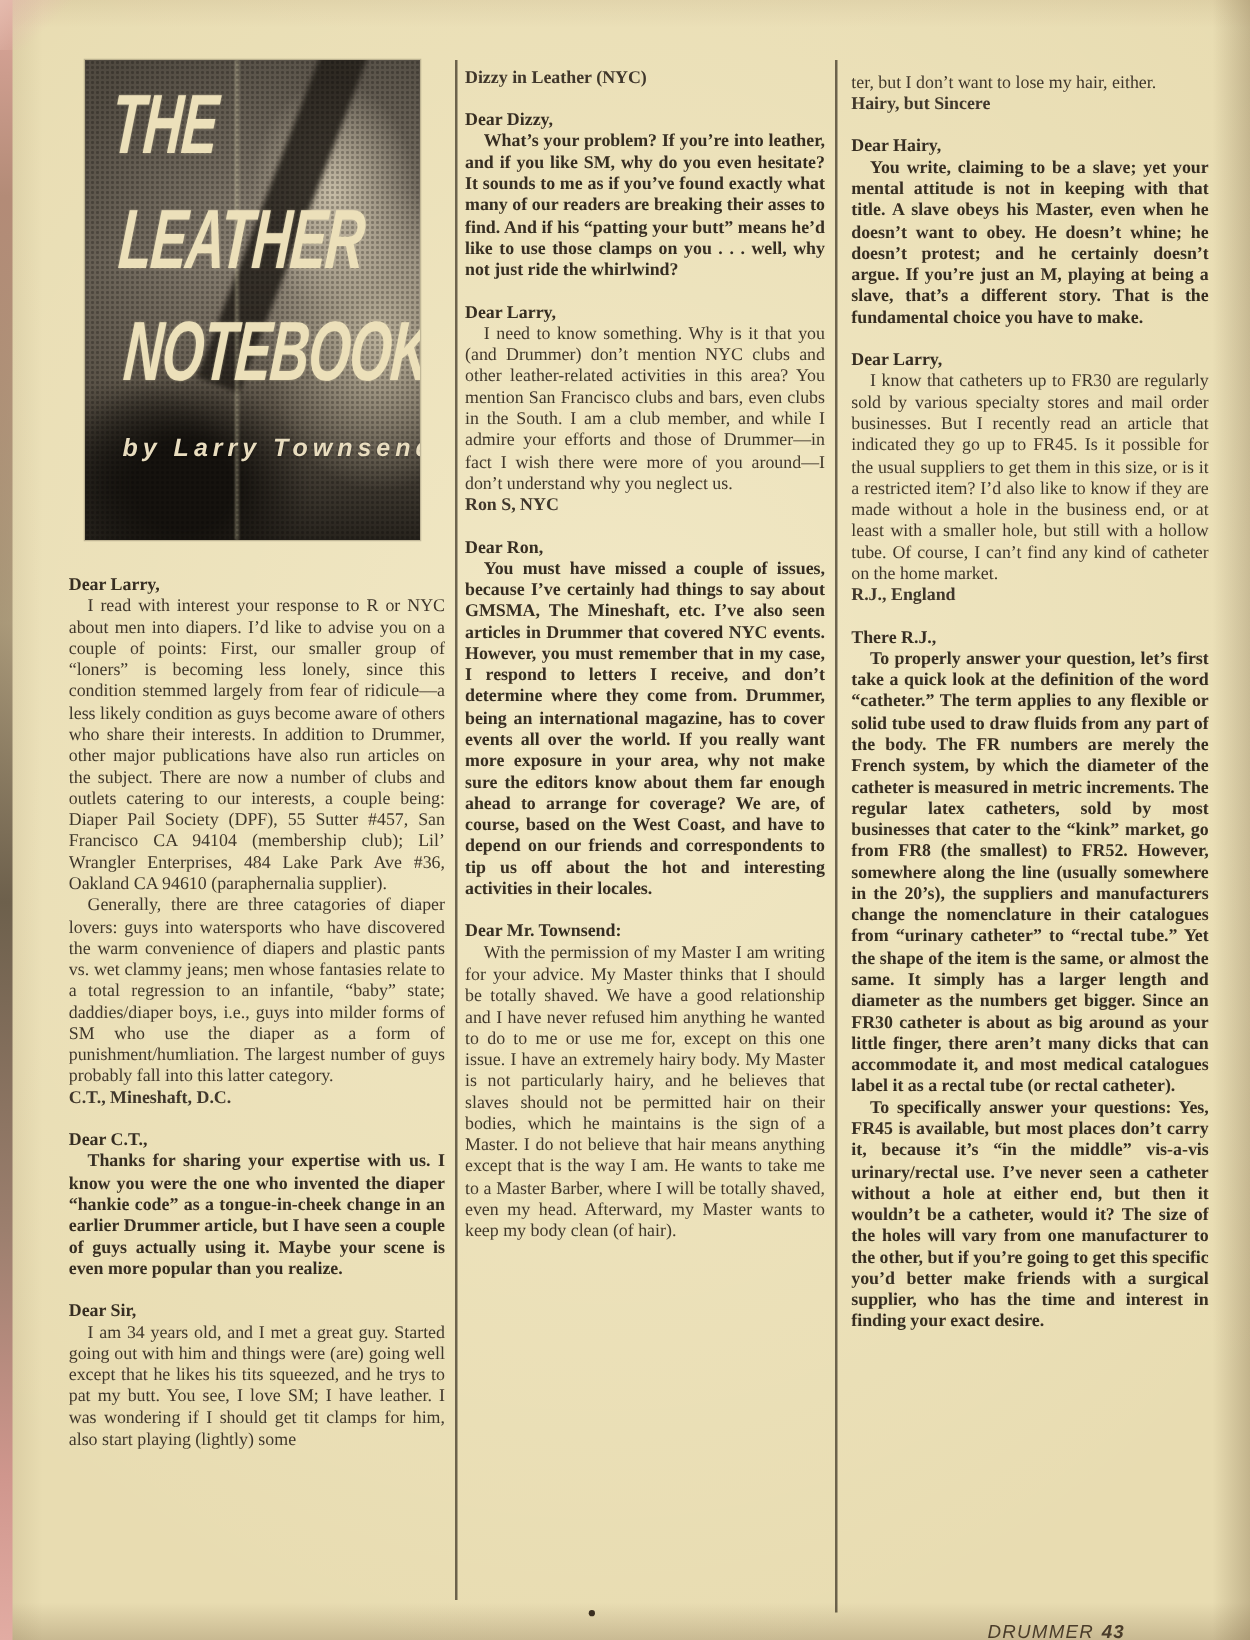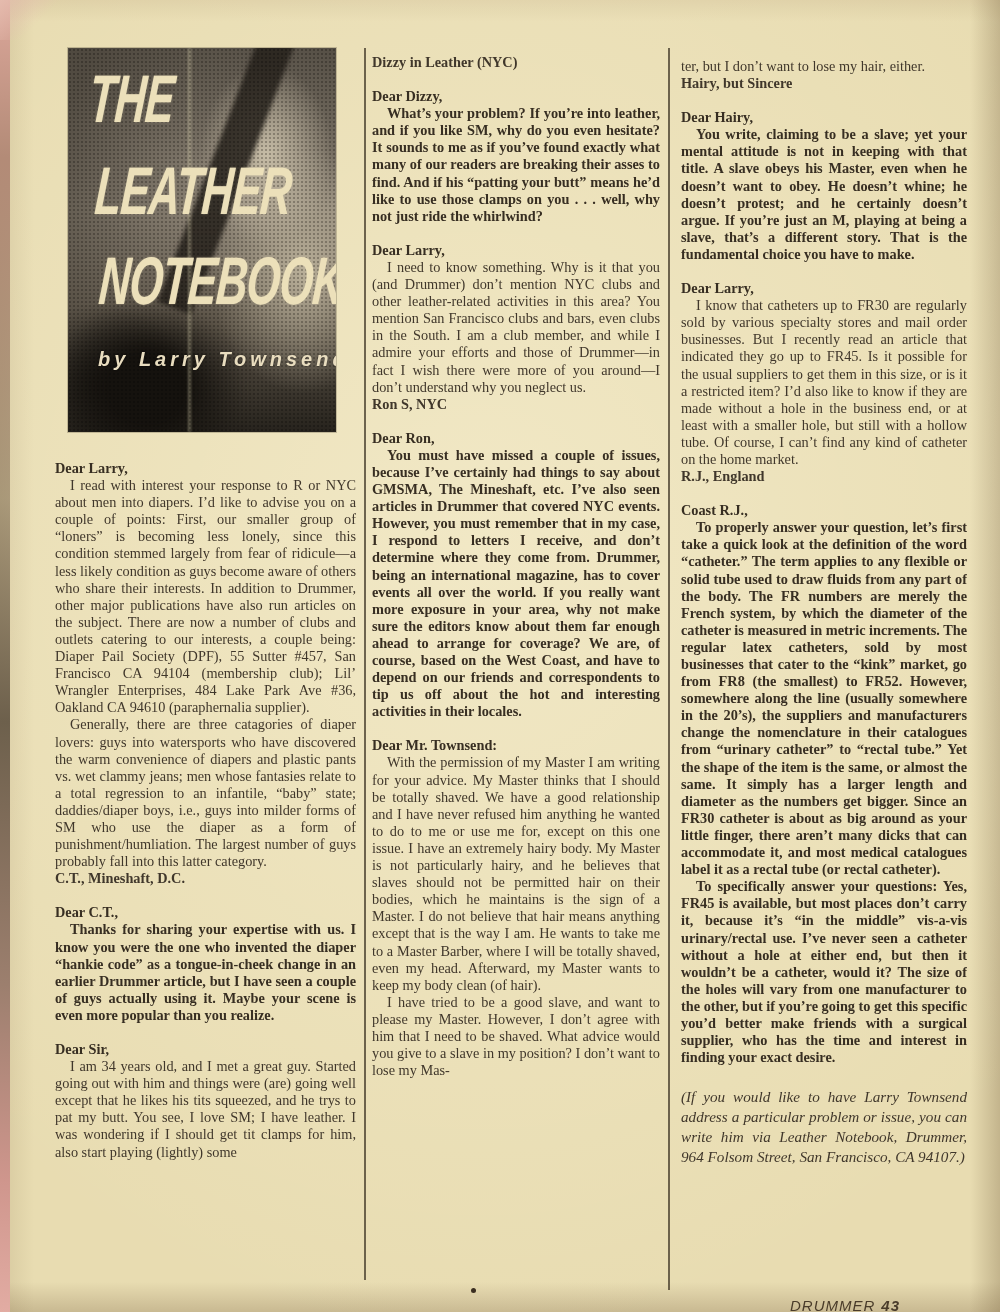--- a/index.html
+++ b/index.html
@@ -145,34 +145,32 @@
       <p class="blk sig">Dizzy in Leather (NYC)</p>
       <p class="blk heading">Dear Dizzy,</p>
       <p class="blk para-bold">What’s your problem? If you’re into leather, and if you like SM, why do you even hesitate? It sounds to me as if you’ve found exactly what many of our readers are breaking their asses to find. And if his “patting your butt” means he’d like to use those clamps on you . . . well, why not just ride the whirlwind?</p>
       <p class="blk heading">Dear Larry,</p>
       <p class="blk para">I need to know something. Why is it that you (and Drummer) don’t mention NYC clubs and other leather-related activities in this area? You mention San Francisco clubs and bars, even clubs in the South. I am a club member, and while I admire your efforts and those of Drummer—in fact I wish there were more of you around—I don’t understand why you neglect us.</p>
       <p class="blk sig">Ron S, NYC</p>
       <p class="blk heading">Dear Ron,</p>
       <p class="blk para-bold">You must have missed a couple of issues, because I’ve certainly had things to say about GMSMA, The Mineshaft, etc. I’ve also seen articles in Drummer that covered NYC events. However, you must remember that in my case, I respond to letters I receive, and don’t determine where they come from. Drummer, being an international magazine, has to cover events all over the world. If you really want more exposure in your area, why not make sure the editors know about them far enough ahead to arrange for coverage? We are, of course, based on the West Coast, and have to depend on our friends and correspondents to tip us off about the hot and interesting activities in their locales.</p>
       <p class="blk heading">Dear Mr. Townsend:</p>
       <p class="blk para">With the permission of my Master I am writing for your advice. My Master thinks that I should be totally shaved. We have a good relationship and I have never refused him anything he wanted to do to me or use me for, except on this one issue. I have an extremely hairy body. My Master is not particularly hairy, and he believes that slaves should not be permitted hair on their bodies, which he maintains is the sign of a Master. I do not believe that hair means anything except that is the way I am. He wants to take me to a Master Barber, where I will be totally shaved, even my head. Afterward, my Master wants to keep my body clean (of hair).</p>
-      <p class="blk para">I have tried to be a good slave, and want to please my Master. However, I don’t agree with him that I need to be shaved. What advice would you give to a slave in my position? I don’t want to lose my Mas-</p>
     </div>
   <div class="col col-3">
       <p class="blk para-cont">ter, but I don’t want to lose my hair, either.</p>
       <p class="blk sig">Hairy, but Sincere</p>
       <p class="blk heading">Dear Hairy,</p>
       <p class="blk para-bold">You write, claiming to be a slave; yet your mental attitude is not in keeping with that title. A slave obeys his Master, even when he doesn’t want to obey. He doesn’t whine; he doesn’t protest; and he certainly doesn’t argue. If you’re just an M, playing at being a slave, that’s a different story. That is the fundamental choice you have to make.</p>
       <p class="blk heading">Dear Larry,</p>
       <p class="blk para">I know that catheters up to FR30 are regularly sold by various specialty stores and mail order businesses. But I recently read an article that indicated they go up to FR45. Is it possible for the usual suppliers to get them in this size, or is it a restricted item? I’d also like to know if they are made without a hole in the business end, or at least with a smaller hole, but still with a hollow tube. Of course, I can’t find any kind of catheter on the home market.</p>
       <p class="blk sig">R.J., England</p>
-      <p class="blk heading">Coast R.J.,</p>
+      <p class="blk heading">There R.J.,</p>
       <p class="blk para-bold">To properly answer  your question, let’s first take a quick look at the definition of the word “catheter.” The term applies to any flexible or solid tube used to draw fluids from any part of the body. The FR numbers are merely the French system, by which the diameter of the catheter is measured in metric increments. The regular latex catheters, sold by most businesses that cater to the “kink” market, go from FR8 (the smallest) to FR52. However, somewhere along the line (usually somewhere in the 20’s), the suppliers and manufacturers change the nomenclature in their catalogues from “urinary catheter” to “rectal tube.” Yet the shape of the item is the same, or almost the same. It simply has a larger length and diameter as the numbers get bigger. Since an FR30 catheter is about as big around as your little finger, there aren’t many dicks that can accommodate it, and most medical catalogues label it as a rectal tube (or rectal catheter).</p>
       <p class="blk para-bold">To specifically answer your questions: Yes, FR45 is available, but most places don’t carry it, because it’s “in the middle” vis-a-vis urinary/rectal use. I’ve never seen a catheter without a hole at either end, but then it wouldn’t be a catheter, would it? The size of the holes will vary from one manufacturer to the other, but if you’re going to get this specific you’d better make friends with a surgical supplier, who has the time and interest in finding your exact desire.</p>
-      <p class="blk note">(If you would like to have Larry Townsend address a particular problem or issue, you can write him via Leather Notebook, Drummer, 964 Folsom Street, San Francisco, CA 94107.)</p>
     </div>
 
   <div class="ink-dot"></div>
 
   <div class="footer">
     <span>DRUMMER</span><span class="pg">43</span>
   </div>
 
 </div>
 

